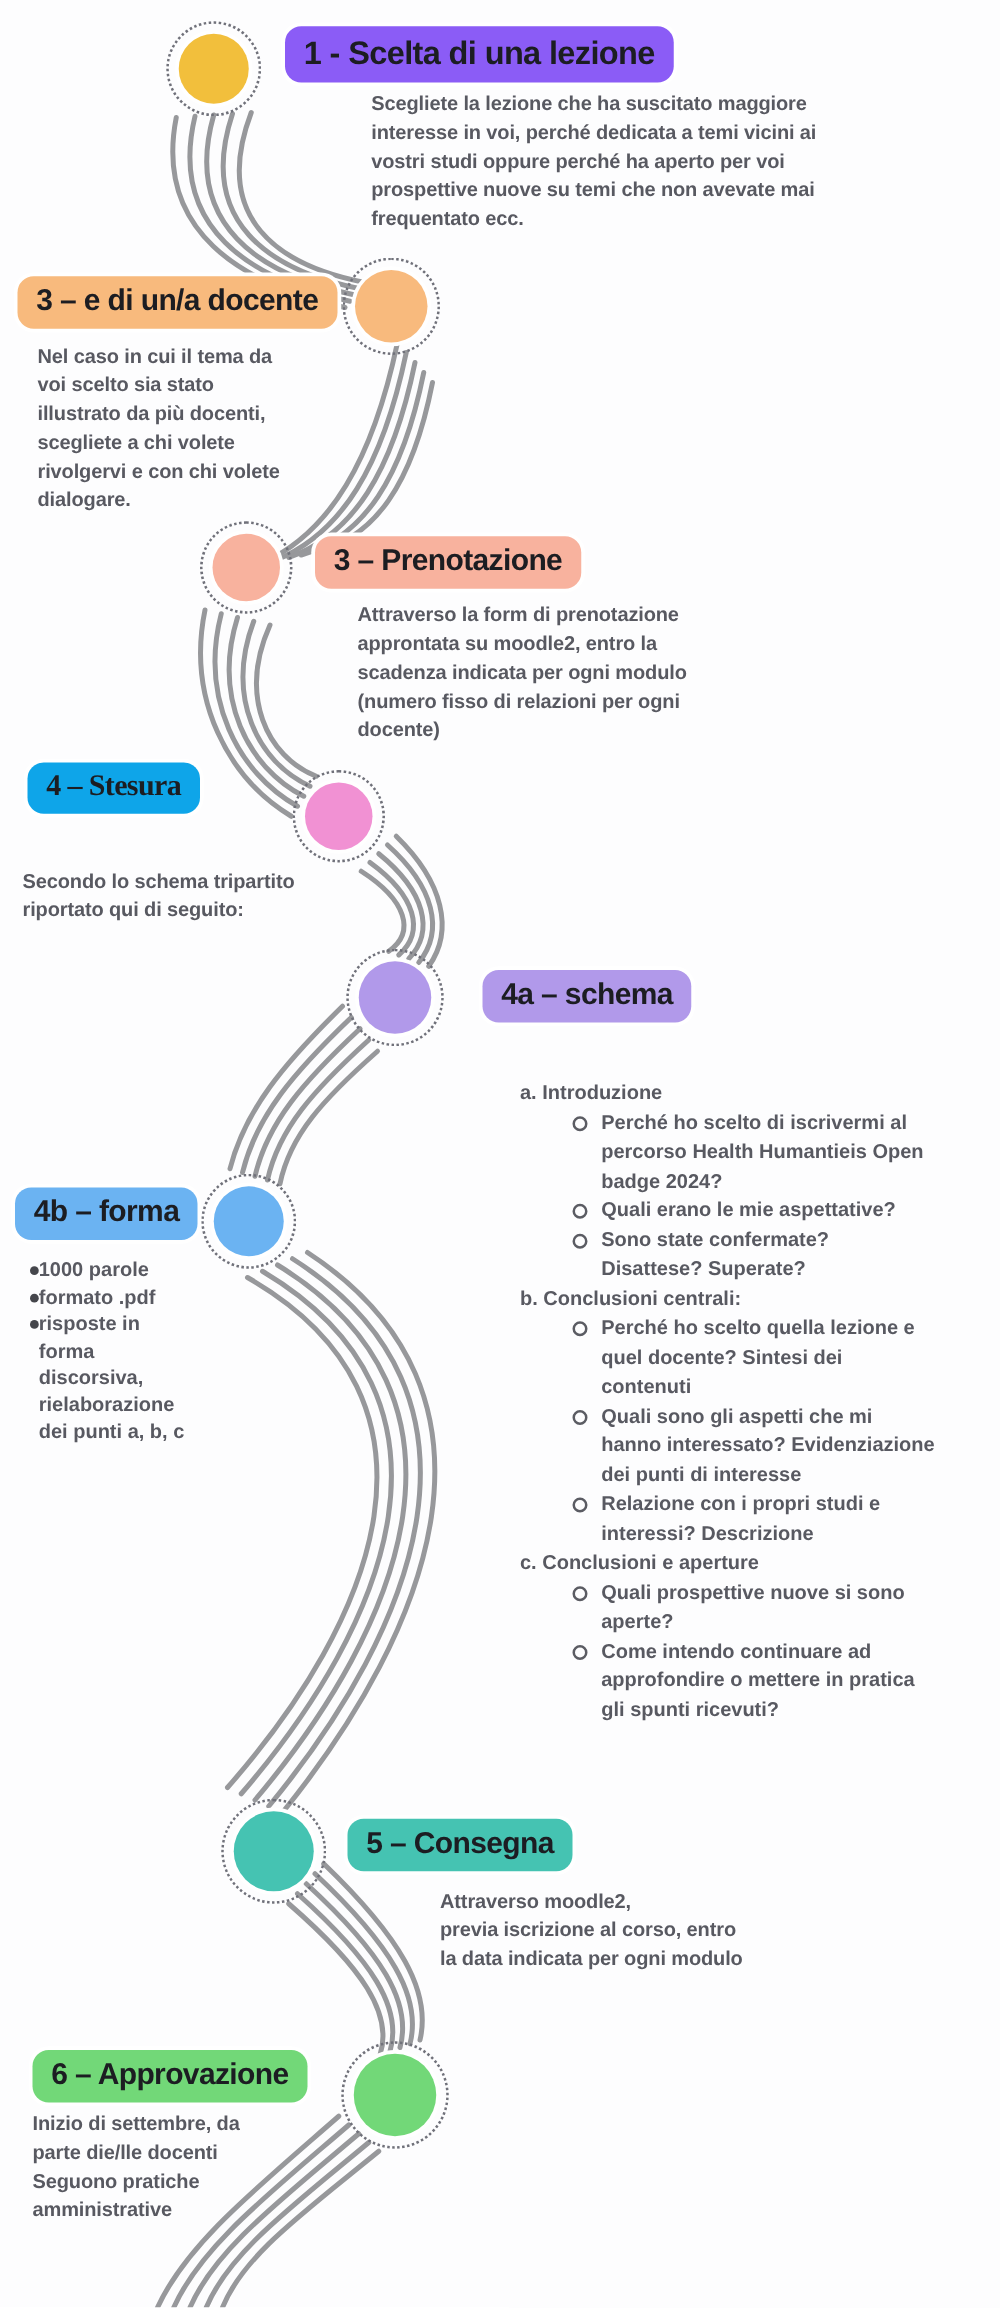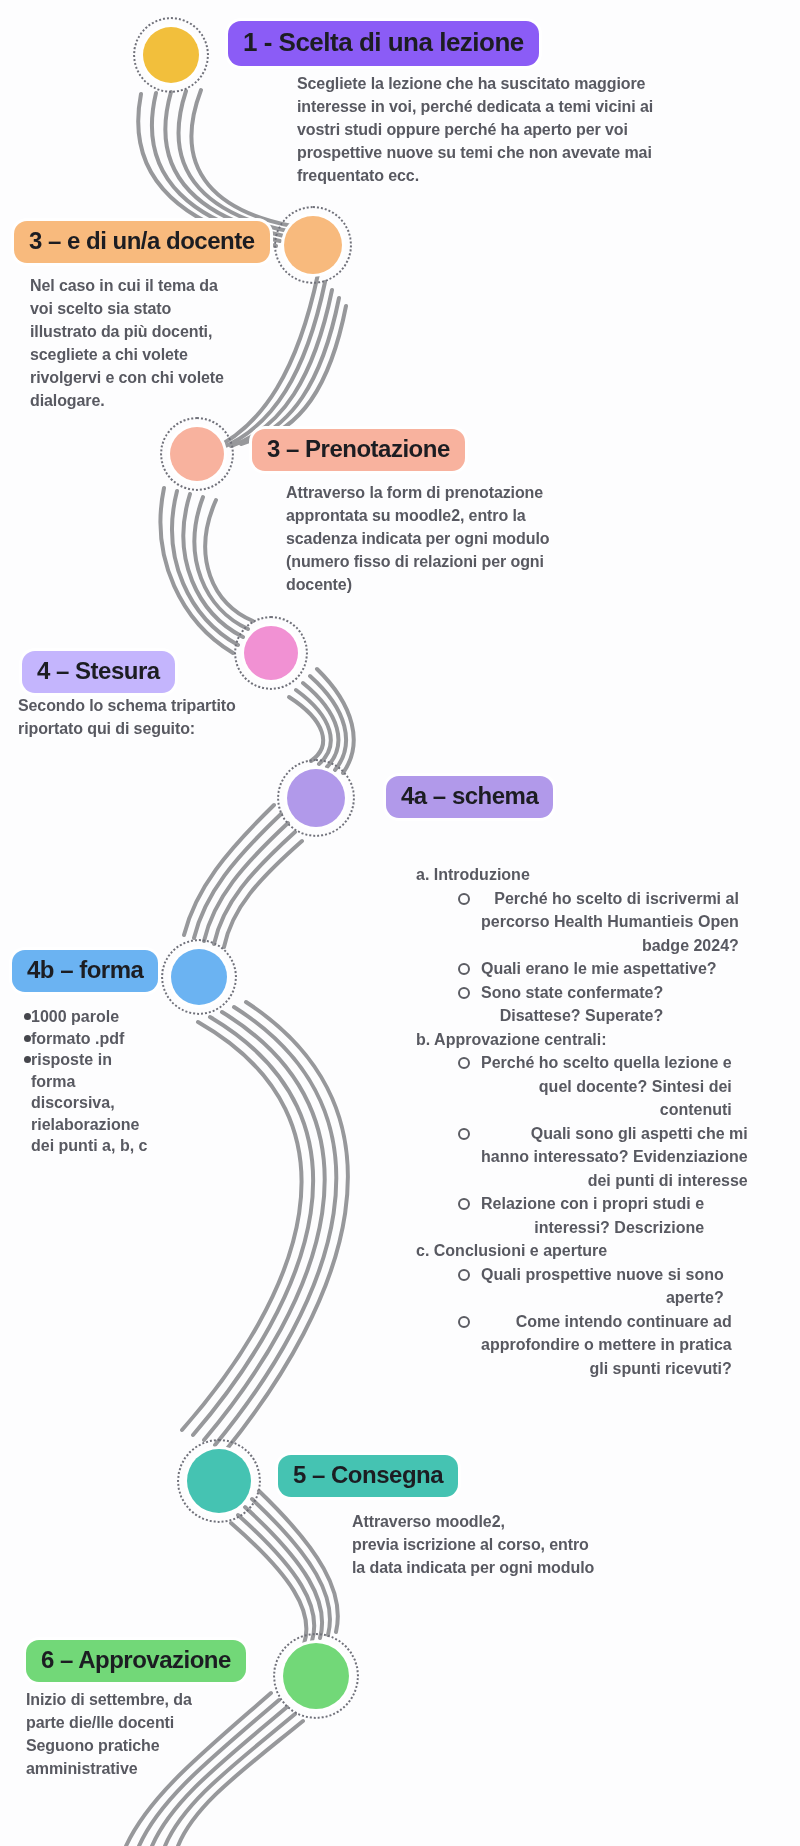--- a/index.html
+++ b/index.html
@@ -23,21 +23,21 @@
     white-space:nowrap;box-shadow:0 0 0 3px #ffffff;
   }
   .body{
     position:absolute;z-index:3;color:#585961;font-weight:bold;
     font-size:16px;line-height:23px;white-space:pre-line;letter-spacing:-0.1px;
   }
   .outline{position:absolute;z-index:3;color:#585961;font-weight:bold;font-size:16px;line-height:23.5px;}
   .outline .head{white-space:pre-line;margin-left:16px;}
   .outline .sub{display:flex;gap:11px;margin-left:58px;}
   .outline .ring{flex:none;width:8px;height:8px;border:2.5px solid #5B5C63;border-radius:50%;margin-top:6px;}
-  .outline .sub .txt{white-space:pre-line;text-align:right;}
+  .outline .sub .txt{white-space:pre-line;}
   .bullets{position:absolute;z-index:3;color:#585961;font-weight:bold;font-size:16px;line-height:21.5px;}
   .bullets .blt{display:flex;}
   .bullets .dot{flex:none;width:7px;height:7px;border-radius:50%;background:#45464C;margin-top:7px;}
   .bullets .txt{white-space:pre-line;}
 </style>
 </head>
 <body>
 
 <div class="canvas">
 
@@ -105,21 +105,21 @@
   <div class="node" style="left:177px;top:1439px;width:84px;height:84px">
       <div class="fill" style="background-color: rgb(69, 195, 178);"></div>
     </div>
   <div class="node" style="left:273px;top:1633px;width:86px;height:86px">
       <div class="fill" style="background-color: rgb(114, 216, 120);"></div>
     </div>
 
   <div class="steplabel" style="left: 228px; top: 21px; font-size: 26px; background-color: #8b5cf6;">1 - Scelta di una lezione</div>
   <div class="steplabel" style="left: 14px; top: 221px; background-color: rgb(248, 186, 125);">3 – e di un/a docente</div>
   <div class="steplabel" style="left: 252px; top: 429px; background-color: rgb(248, 178, 158);">3 – Prenotazione</div>
-  <div class="steplabel" style="left: 22px; top: 651px; background-color: #c4b5fd;">4 – Stesura</div>
+  <div class="steplabel" style="left: 22px; top: 610px; background-color: #0ea5e9; font-family: Liberation Serif, serif;">4 – Stesura</div>
   <div class="steplabel" style="left: 386px; top: 776px; background-color: rgb(177, 153, 234);">4a – schema</div>
   <div class="steplabel" style="left: 12px; top: 950px; background-color: rgb(107, 179, 242);">4b – forma</div>
   <div class="steplabel" style="left: 278px; top: 1455px; background-color: rgb(69, 195, 178);">5 – Consegna</div>
   <div class="steplabel" style="left: 26px; top: 1640px; background-color: rgb(114, 216, 120);">6 – Approvazione</div>
 
   <div class="body" style="left:30px;top:274px;width:260px">Nel caso in cui il tema da
 voi scelto sia stato
 illustrato da più docenti,
 scegliete a chi volete
 rivolgervi e con chi volete
@@ -173,21 +173,21 @@
       </div>
     <div class="sub">
         <span class="ring"></span>
         <span class="txt">Quali erano le mie aspettative?</span>
       </div>
     <div class="sub">
         <span class="ring"></span>
         <span class="txt">Sono state confermate?
 Disattese? Superate?</span>
       </div>
-    <div class="head">b. Approvazione centrali:</div>
+    <div class="head">b. Conclusioni centrali:</div>
     <div class="sub">
         <span class="ring"></span>
         <span class="txt">Perché ho scelto quella lezione e
 quel docente? Sintesi dei
 contenuti</span>
       </div>
     <div class="sub">
         <span class="ring"></span>
         <span class="txt">Quali sono gli aspetti che mi
 hanno interessato? Evidenziazione

